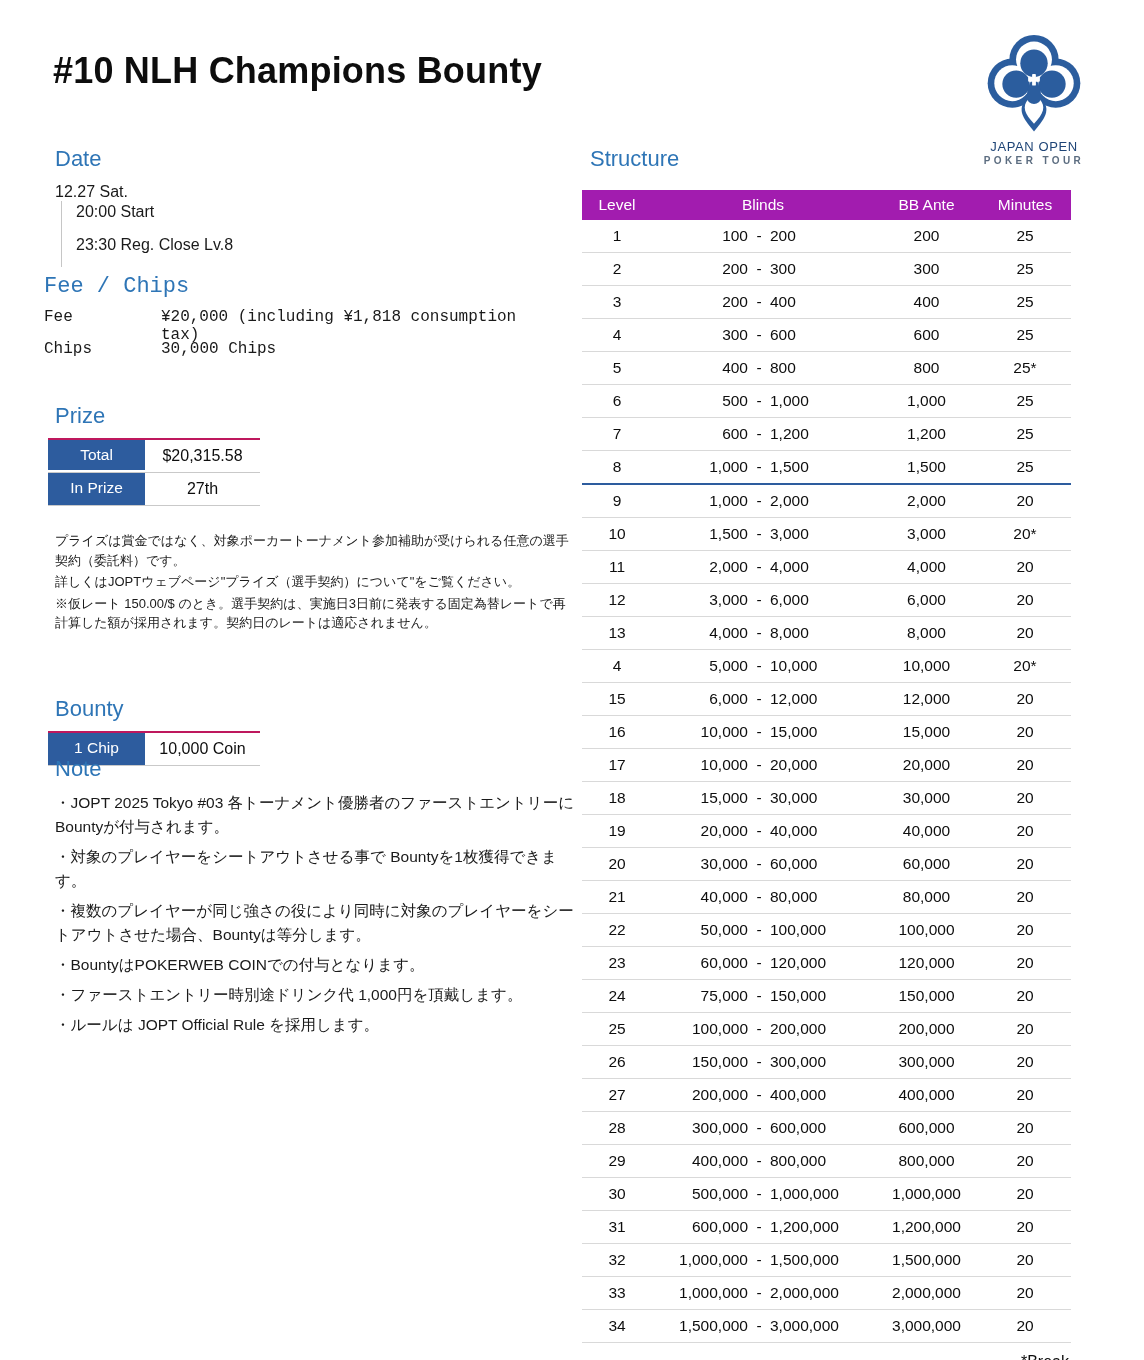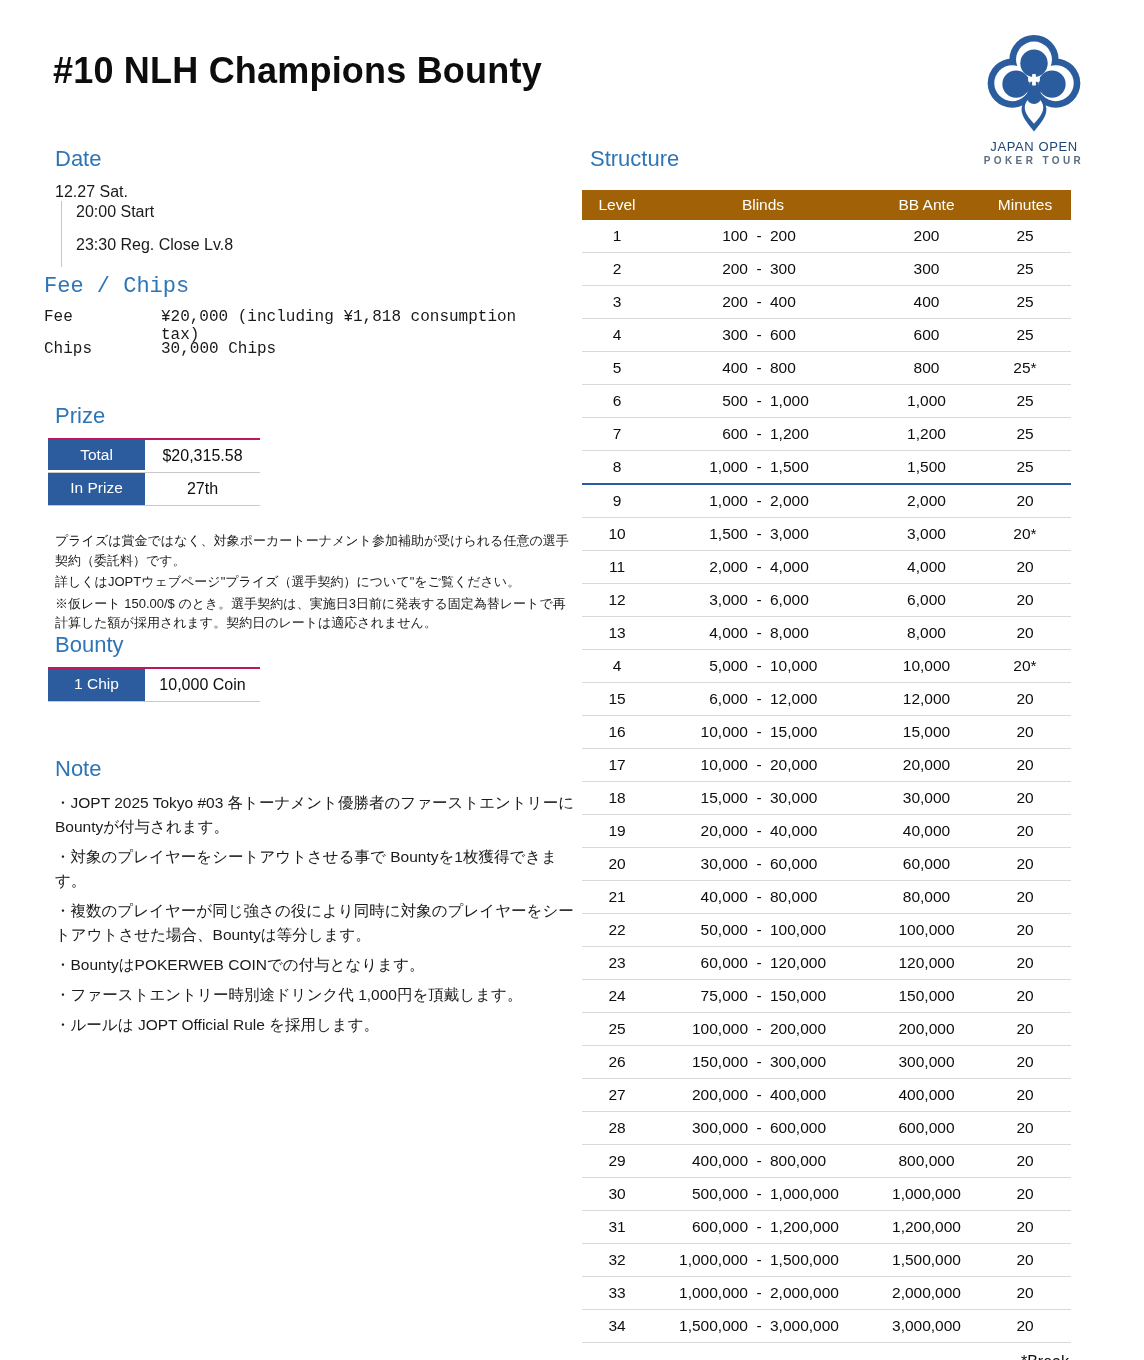--- a/index.html
+++ b/index.html
@@ -21,21 +21,21 @@
   .date-body{display:flex;font-size:16px;flex-direction:column;}
   .date-day{width:84px;padding-top:2px;}
   .date-times{border-left:1px solid #c6c6c6;padding-left:14px;margin-left:6px;}
   .date-time{padding:2px 0 0 0;height:31px;}
   
   .sec-fee{position:absolute;left:44px;top:274px;width:520px;font-family:Liberation Mono, monospace;}
   .kv-line{display:flex;font-size:16px;height:32px;align-items:flex-start;gap:20px;}
   .kv-line .k{width:97px;}
   
   .sec-prize{position:absolute;left:48px;top:403px;width:520px;}
-  .sec-bounty{position:absolute;left:48px;top:632px;width:520px;}
+  .sec-bounty{position:absolute;left:48px;top:696px;width:520px;}
   .sec-prize .sec-heading,.sec-bounty .sec-heading{margin-left:7px;}
   .mini-table{width:212px;border-top:2px solid #be185d;}
   .mini-row{display:flex;height:32px;border-bottom:1px solid #c9c9c9;}
   .mini-label{
     width:97px;background:#2d5c9e;color:#fff;font-size:15.5px;
     display:flex;align-items:center;justify-content:center;
     border-bottom:2px solid #fff;box-sizing:border-box;
   }
   .mini-row:last-child .mini-label{border-bottom:2px solid #2d5c9e;}
   .mini-value{
@@ -44,21 +44,21 @@
   
   .prize-notes{position:absolute;left:55px;top:531px;width:522px;font-size:13px;line-height:1.5;color:#1a1a1a;}
   .prize-notes p{margin:0 0 2px 0;}
   
   .sec-note{position:absolute;left:55px;top:756px;width:524px;}
   .note-bullet{font-size:15.5px;line-height:1.55;margin:0 0 6px 0;}
   
   .sec-structure{position:absolute;left:582px;top:146px;width:489px;}
   .sec-structure .sec-heading{margin:0 0 18px 8px;}
   .st-header{
-    display:flex;height:30px;background:#a16207;color:#fff;
+    display:flex;height:30px;background:#a21caf;color:#fff;
     align-items:center;font-size:15.5px;
   }
   .st-header .h{text-align:center;}
   .h-level{width:70px;}
   .h-blinds{width:222px;}
   .h-ante{width:105px;}
   .h-min{width:92px;}
   .srow{
     display:flex;height:32px;align-items:center;
     border-bottom:1px solid #d9d9d9;font-size:15.5px;color:#0d0d0d;

